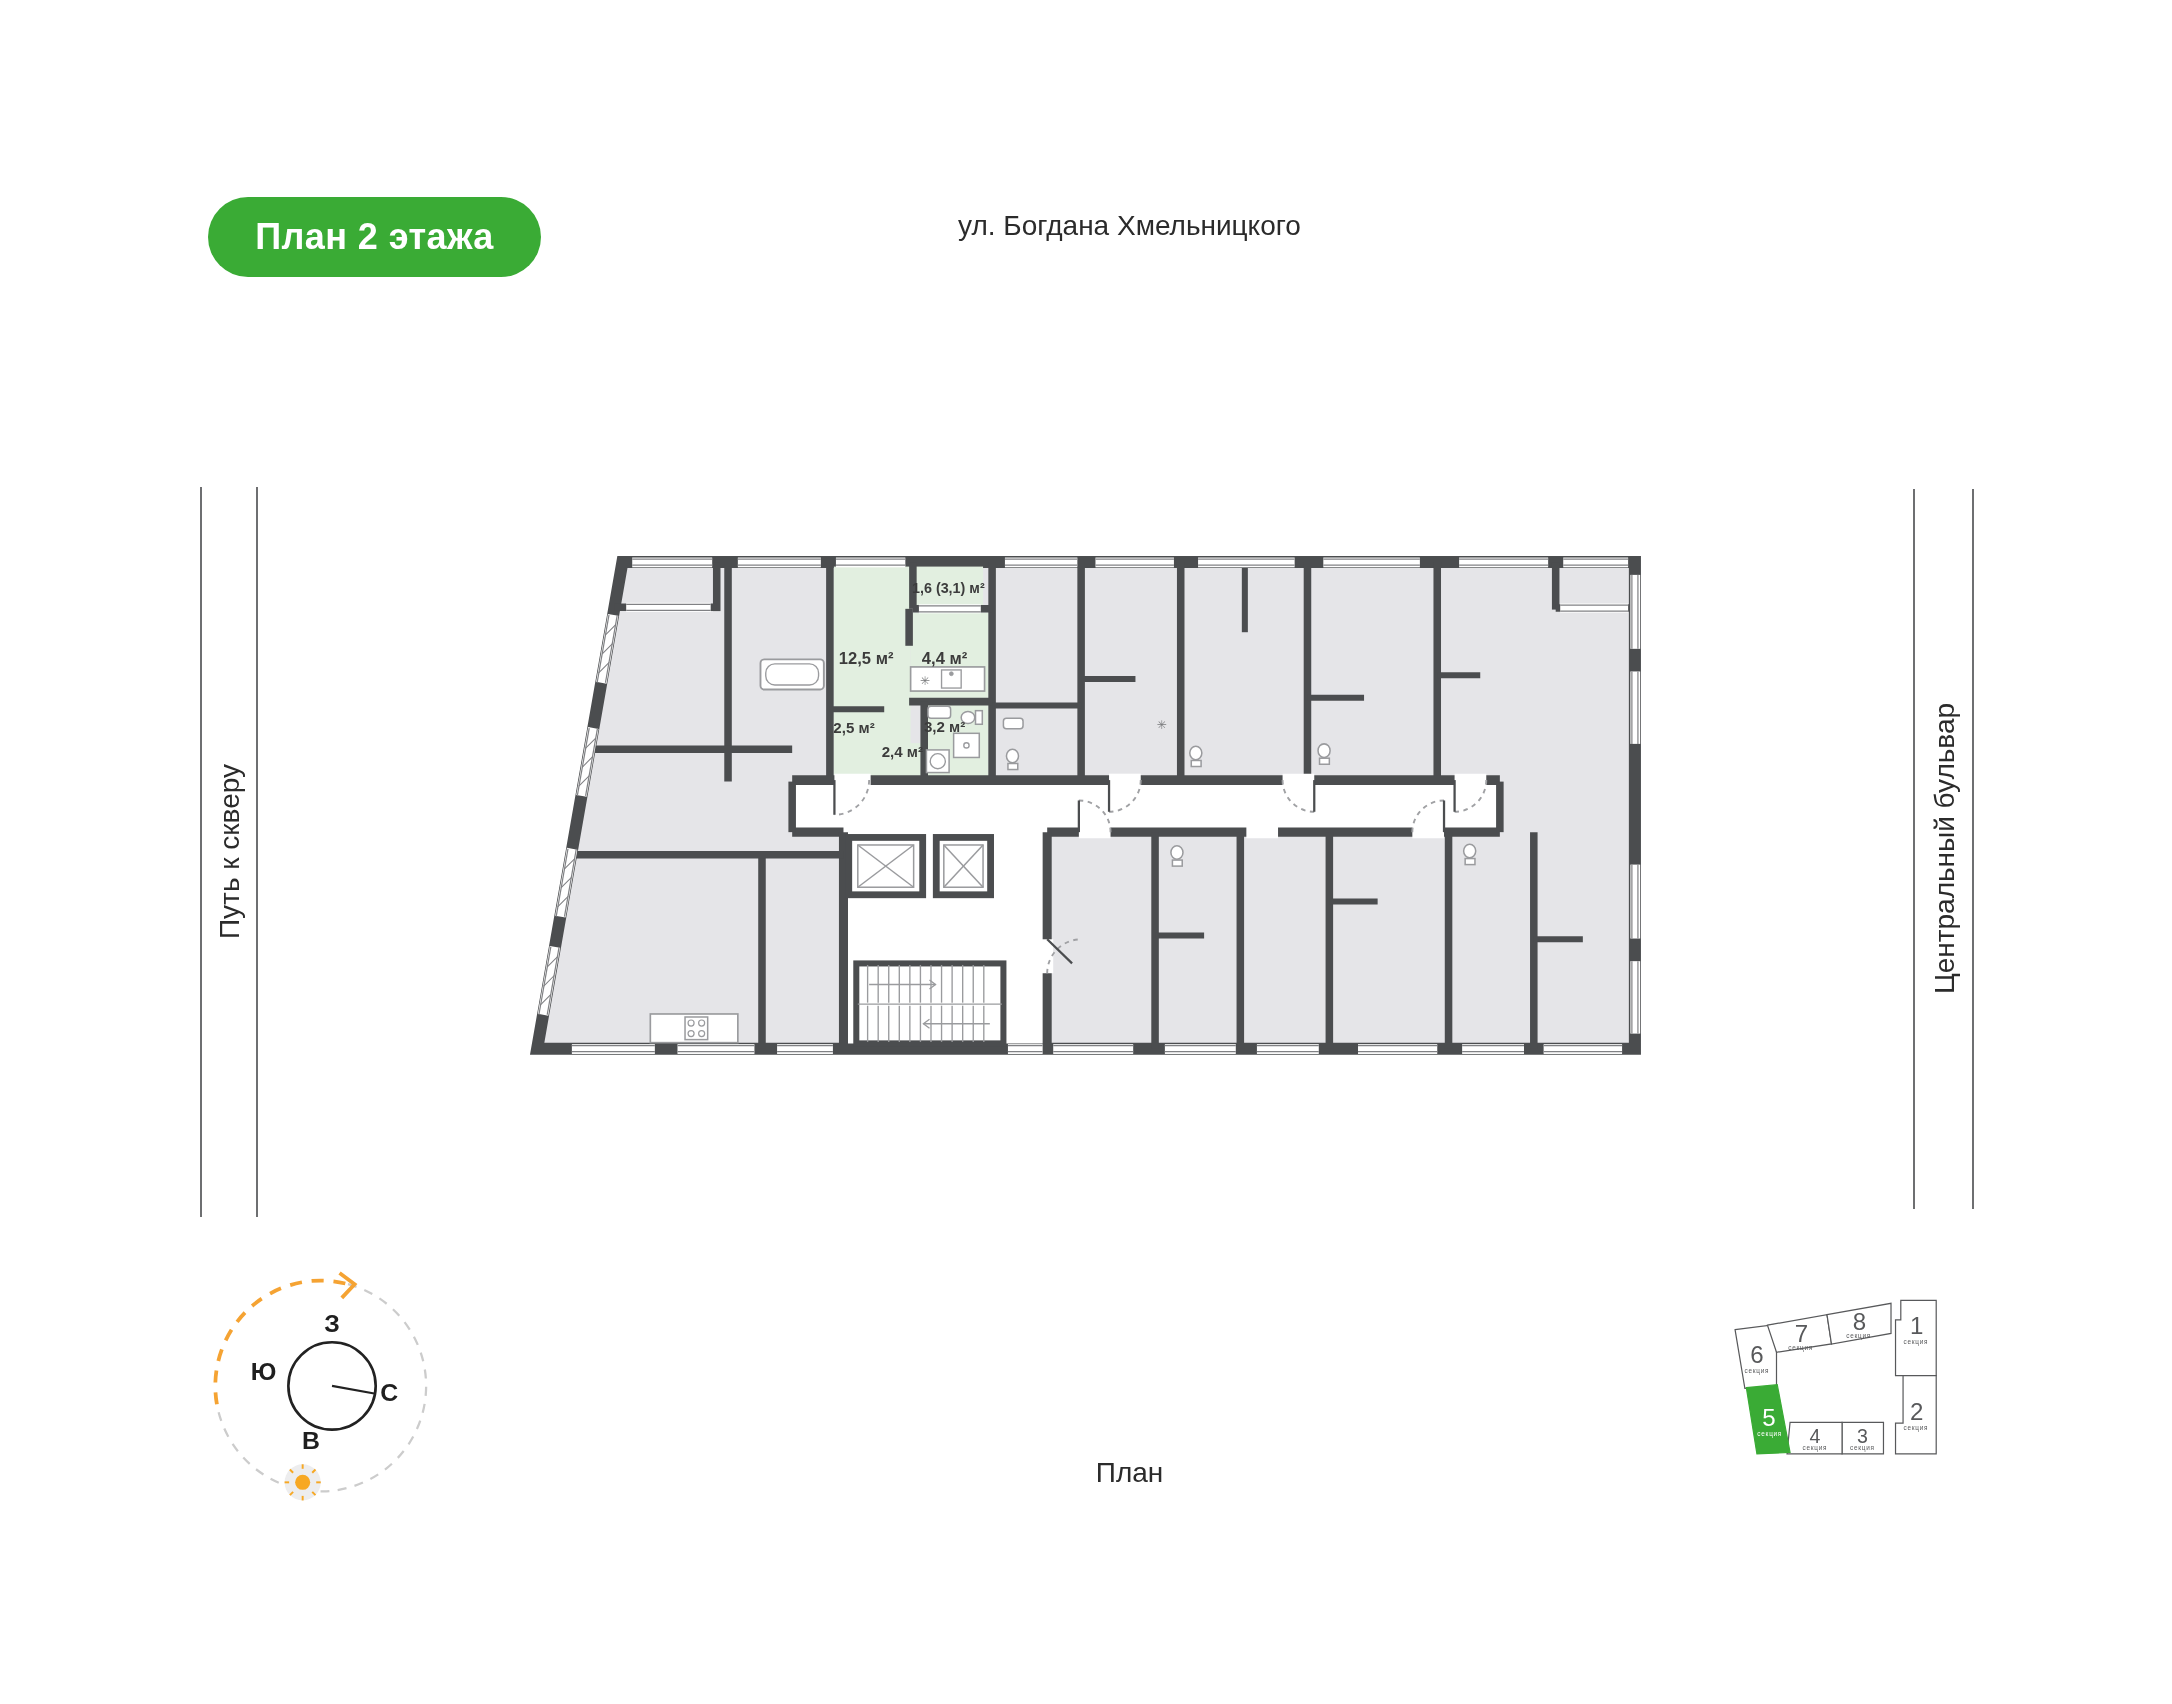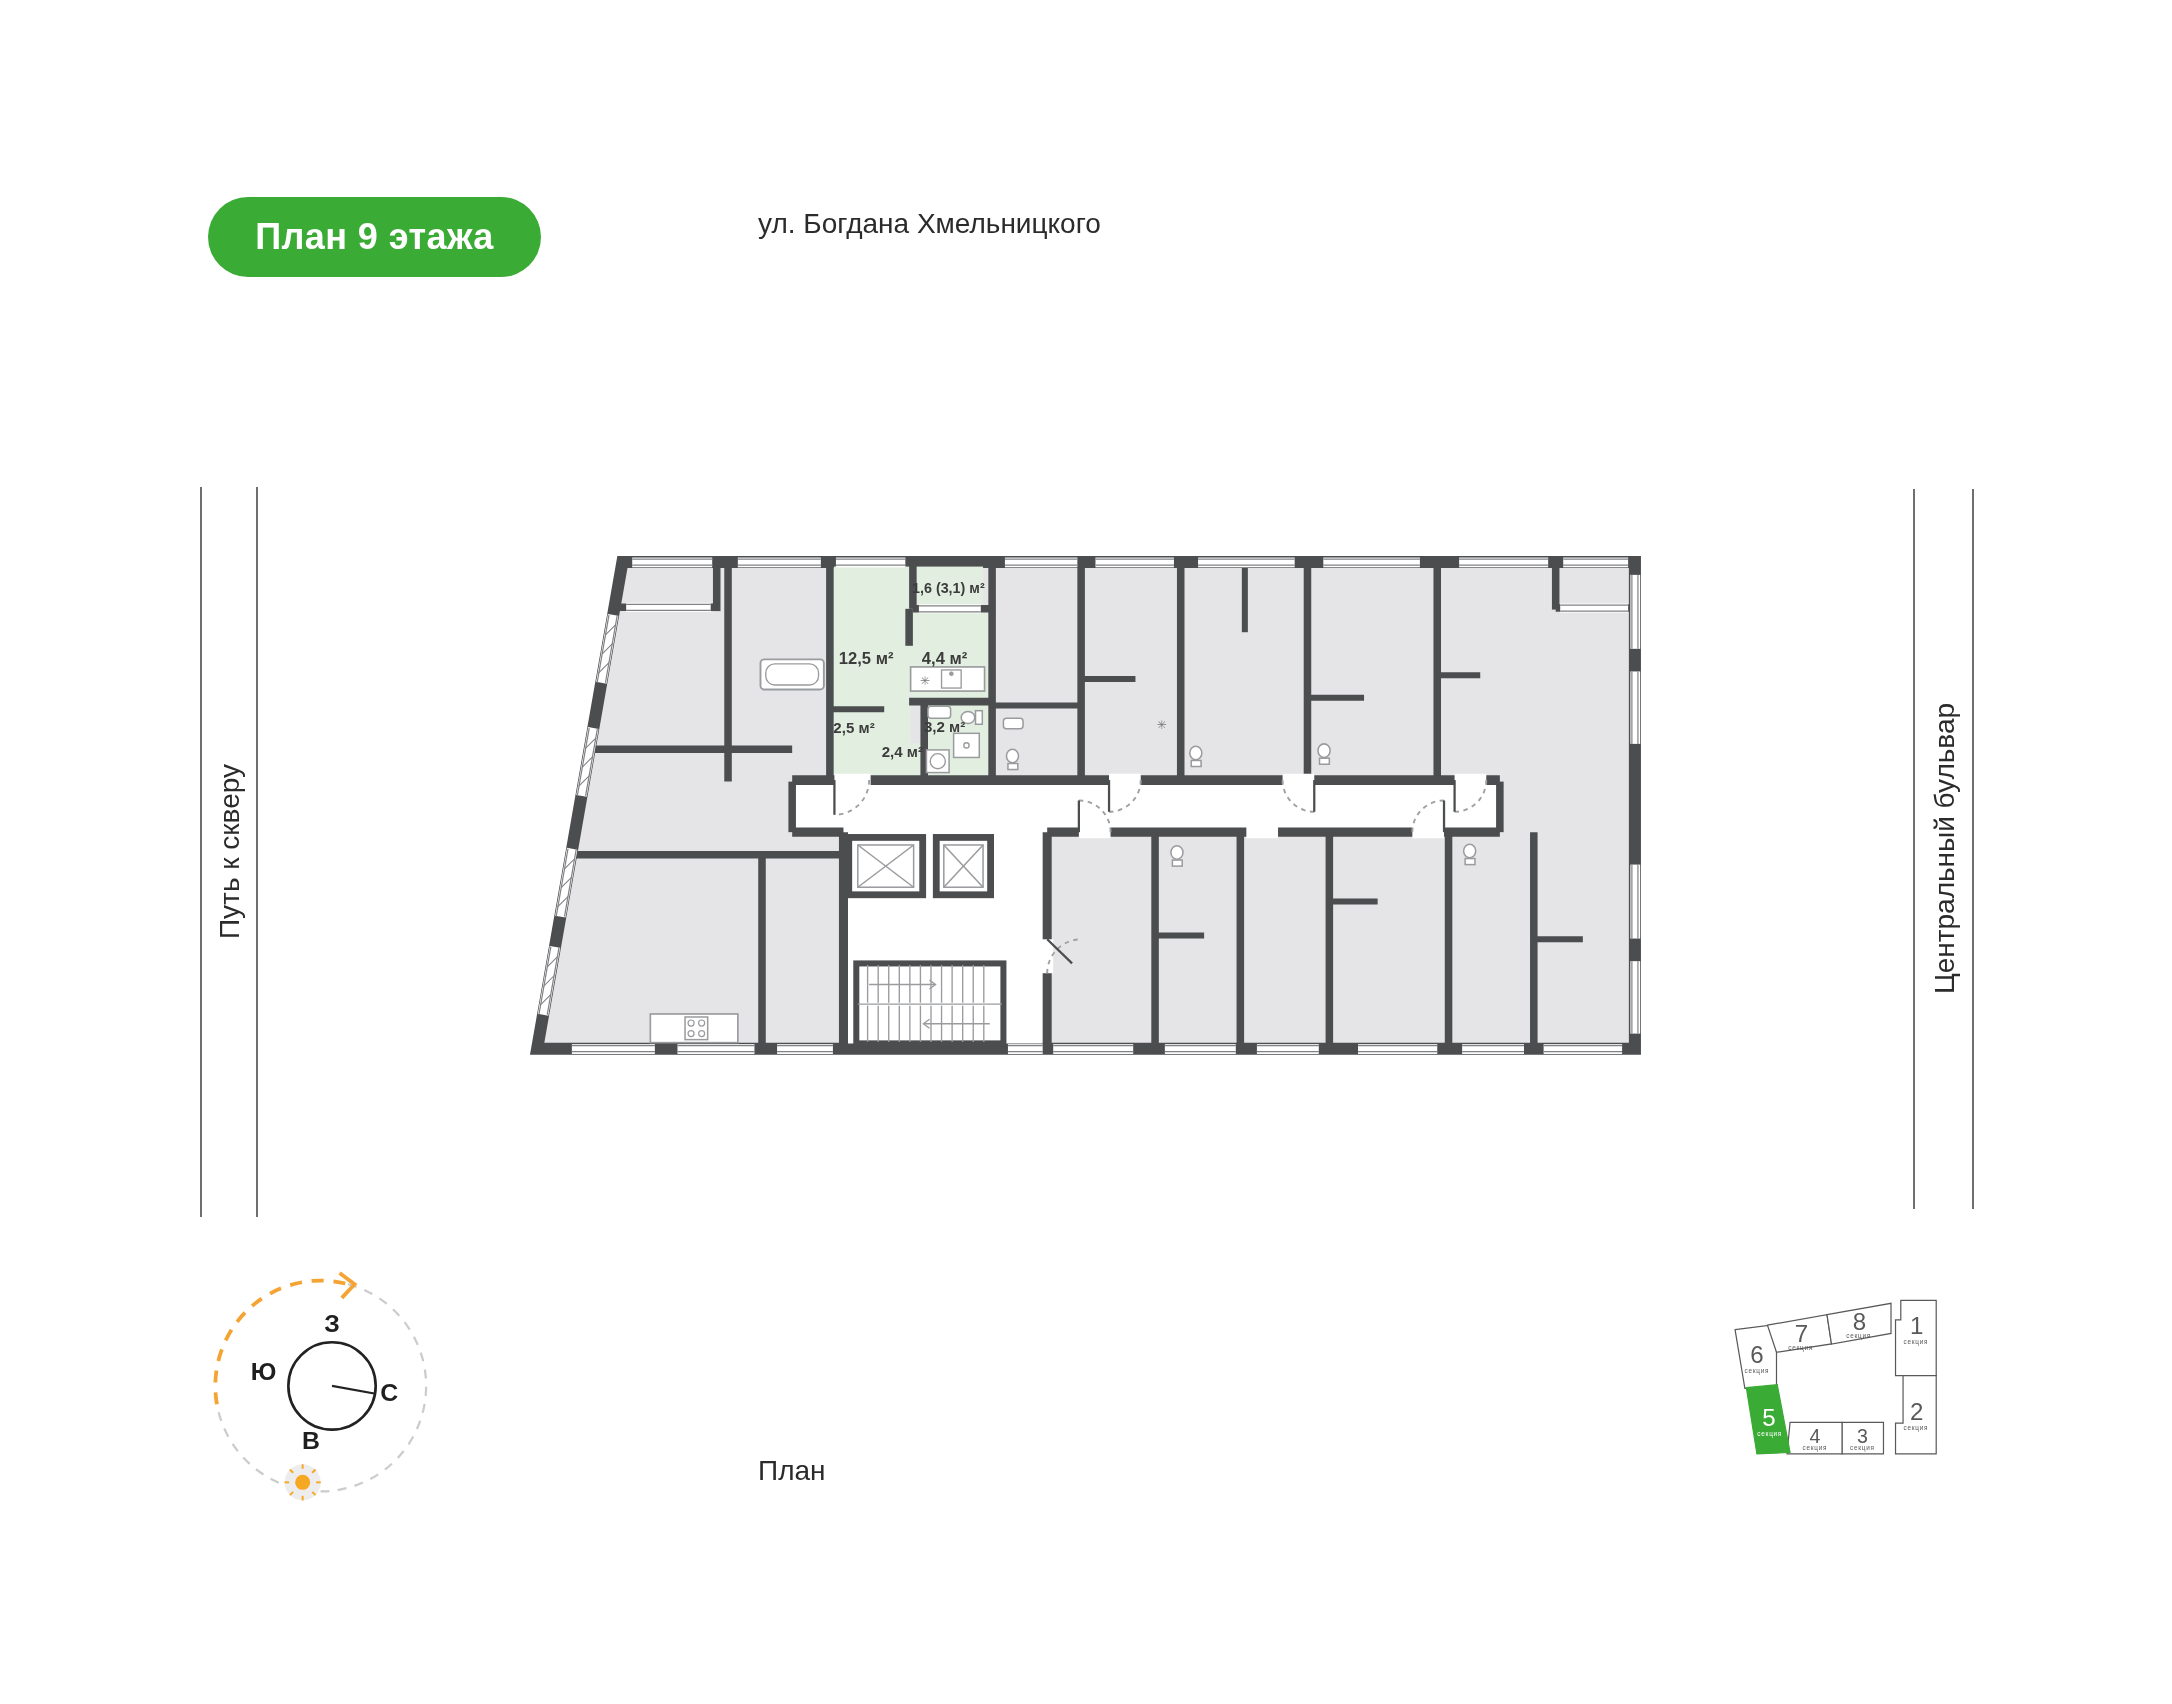--- a/index.html
+++ b/index.html
@@ -4,37 +4,37 @@
 <style>
   html,body{margin:0;padding:0;background:#ffffff;}
   body{width:2172px;height:1705px;font-family:"Liberation Sans", sans-serif;}
   #stage{position:relative;width:2172px;height:1705px;overflow:hidden;background:#fff;}
   .abs{position:absolute;}
   
   .badge{left:208px;top:197px;width:333px;height:80px;border-radius:40px;
          display:flex;align-items:center;justify-content:center;
          color:#fff;font-size:36px;font-weight:700;letter-spacing:0.4px;}
   
-  .street-h{width:743px;display:flex;flex-direction:row;align-items:center;}
+  .street-h{width:743px;display:flex;flex-direction:column;align-items:center;}
   .street-h .line{height:2.3px;background:#6e6f71;}
   .street-h .txt{height:53px;display:flex;align-items:center;justify-content:center;
                  font-size:28px;color:#2b2b2b;}
   
   .vline{width:2.3px;background:#6e6f71;}
   .vtext{width:528px;height:41px;line-height:41px;text-align:center;
          font-size:28px;color:#2b2b2b;transform:rotate(-90deg);}
   svg text{font-family:"Liberation Sans", sans-serif;}
 </style>
 </head>
 <body>
 
 <div id="stage">
 
   <div class="abs badge" style="background:#3aab35">
-    <span>План 9 этажа</span>
+    <span>План 2 этажа</span>
   </div>
 
   <div class="abs street-h" style="left:758px;top:197px">
     <div class="line"></div>
     <div class="txt">ул. Богдана Хмельницкого</div>
     <div class="line"></div>
   </div>
 
   <div class="abs street-h" style="left:758px;top:1444px">
     <div class="line"></div>

